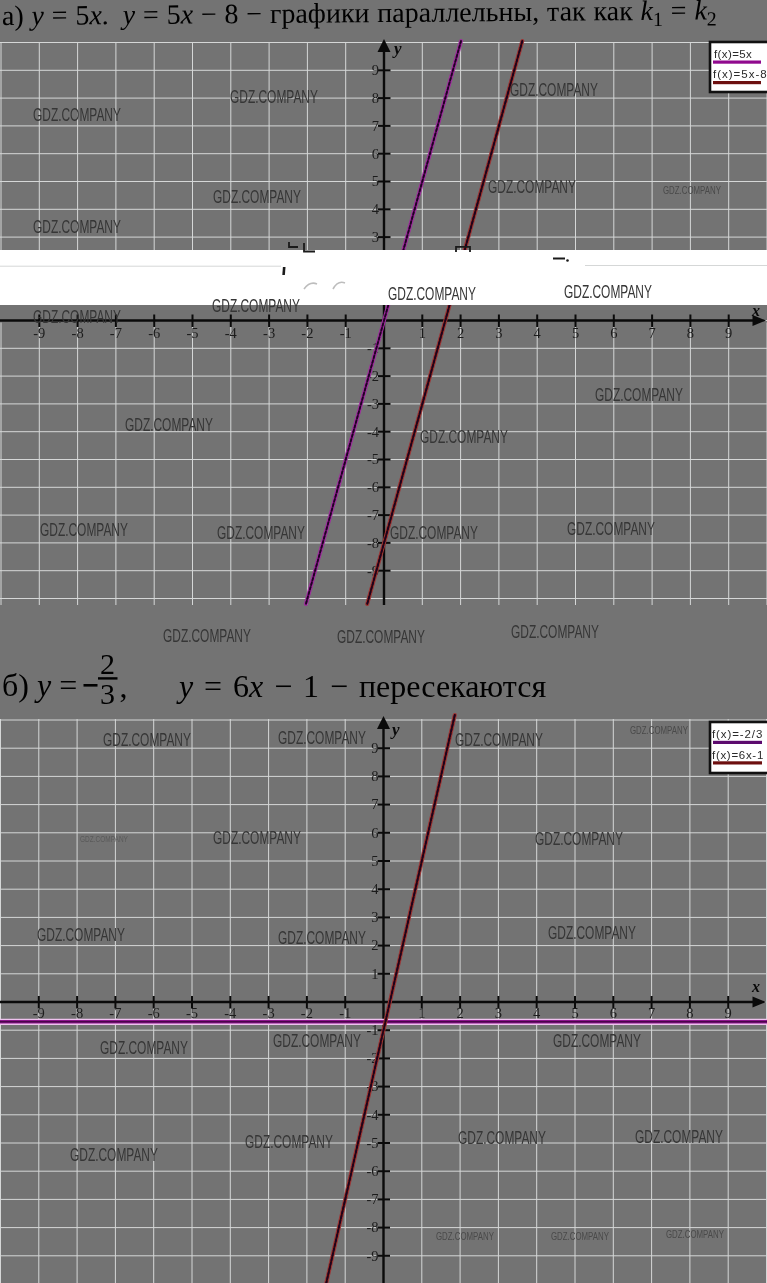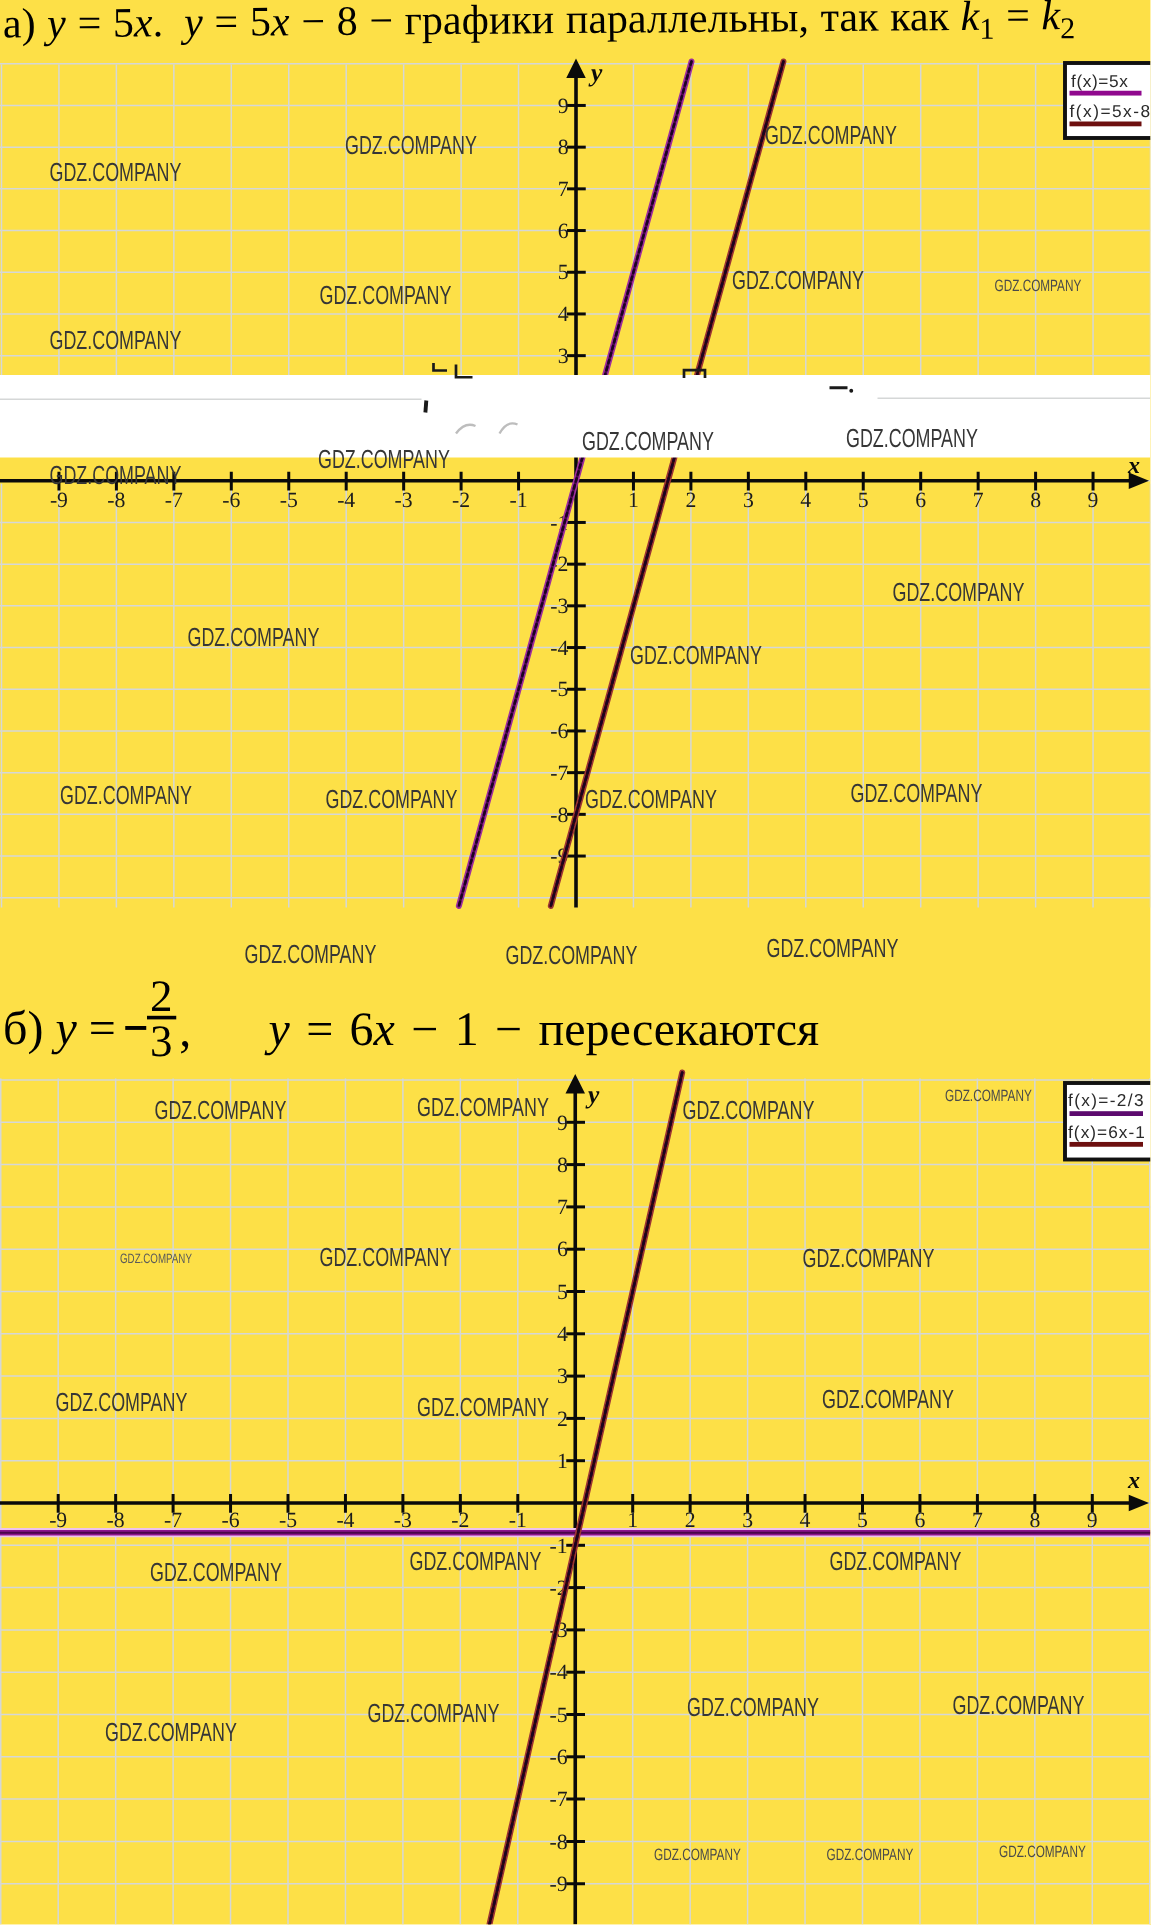--- a/index.html
+++ b/index.html
@@ -1,14 +1,14 @@
 <!DOCTYPE html>
 <html><head><meta charset="utf-8"><style>
 html,body{margin:0;padding:0;background:#fff}
-#page{position:relative;width:767px;height:1283px;background:#fde047;overflow:hidden;font-family:"Liberation Sans",sans-serif}
+#page{position:relative;width:767px;height:1283px;background:#737373;overflow:hidden;font-family:"Liberation Sans",sans-serif}
 </style></head><body>
 <div id="page">
 <svg width="767" height="1283" viewBox="0 0 767 1283" style="position:absolute;left:0;top:0">
 
 <text transform="translate(2,25) rotate(-0.45)" font-family="Liberation Serif,serif" font-size="28" word-spacing="0.8" fill="#000">а) <tspan font-style="italic">y</tspan> = 5<tspan font-style="italic">x</tspan>. <tspan font-style="italic">y</tspan> = 5<tspan font-style="italic">x</tspan> − 8 − графики параллельны, так как <tspan font-style="italic">k</tspan><tspan dy="6" font-size="20">1</tspan><tspan dy="-6"> = </tspan><tspan font-style="italic">k</tspan><tspan dy="6" font-size="20">2</tspan></text>
 
 <g stroke="#d5d7d7" stroke-width="1">
 <line x1="1.0" y1="43" x2="1.0" y2="250"></line>
 <line x1="1.0" y1="322.5" x2="1.0" y2="605"></line>
 <line x1="39.3" y1="43" x2="39.3" y2="250"></line>

